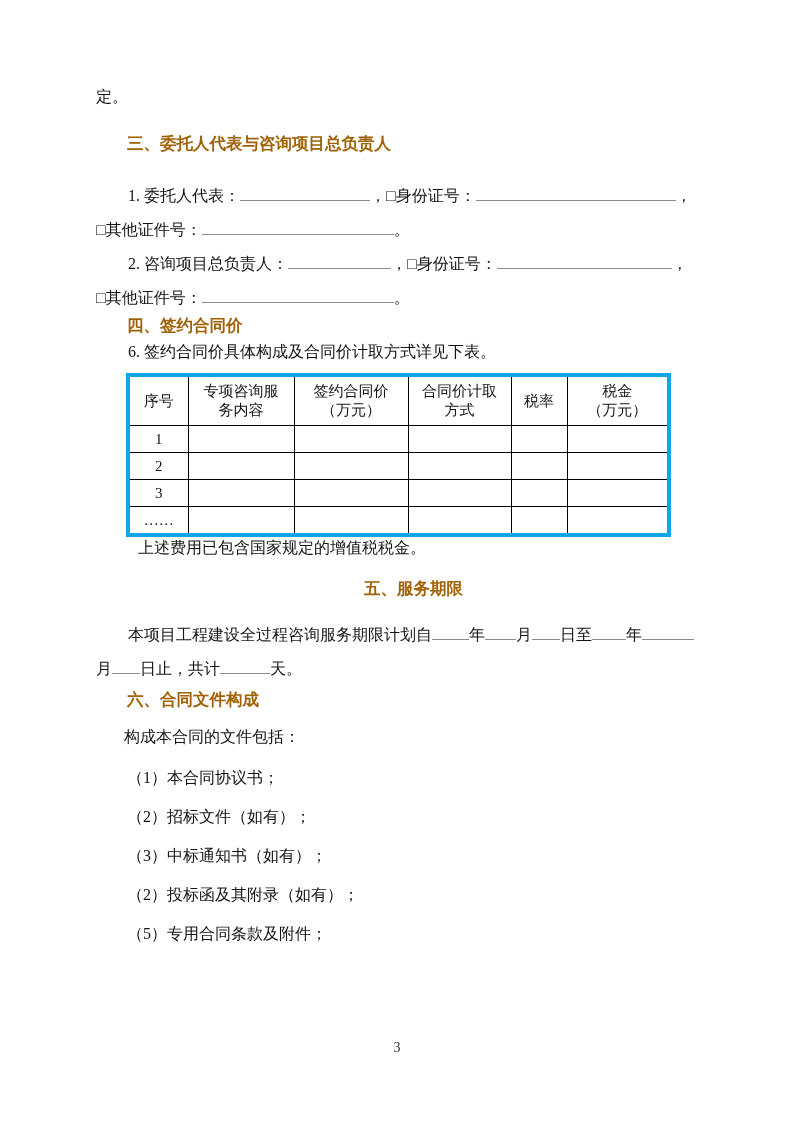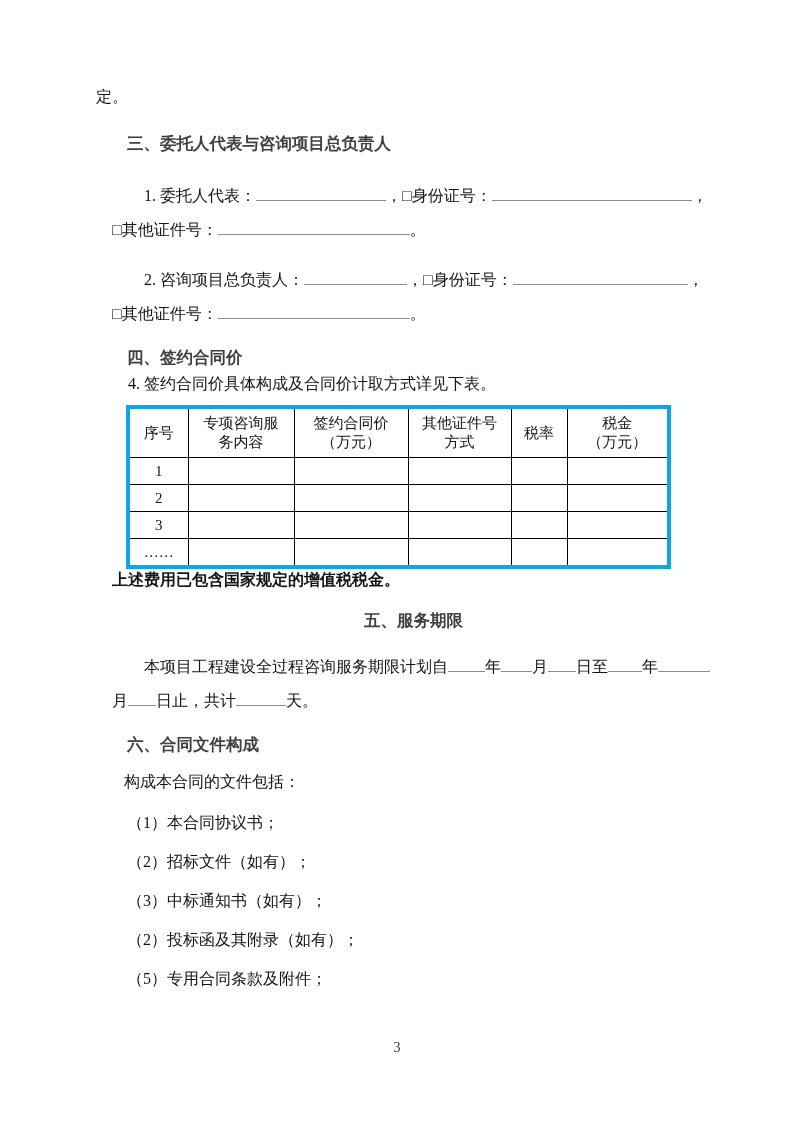--- a/index.html
+++ b/index.html
@@ -5,48 +5,48 @@
   html,body{margin:0;padding:0;background:#ffffff;}
   .page{
     position:relative;width:794px;height:1122px;background:#fff;
     font-family:"Liberation Serif","DejaVu Serif",serif;
     color:#141414;font-size:16px;overflow:hidden;
   }
   .content{position:absolute;left:96px;top:87px;width:604px;}
   .carry{margin:0;line-height:20px;}
   .hd{
     font-family:"Liberation Sans","DejaVu Sans",sans-serif;
-    font-weight:bold;font-size:16.5px;margin:0;padding-left:31px;line-height:20px;color:#404040;
+    font-weight:bold;font-size:16.5px;margin:0;padding-left:31px;line-height:20px;color:#a16207;
   }
   .hd3{margin-top:26px;}
   .hd4{margin-top:0;}
   .hd5{margin-top:19px;text-align:center;}
   .hd6{margin-top:3px;}
-  .para{margin:16px;}
+  .para{margin:0;}
   .line{line-height:34px;white-space:nowrap;}
   .indent{padding-left:32px;}
   .mt26{margin-top:26px;}
   .mt20{margin-top:20px;}
   .blank{
     display:inline-block;border-bottom:1px solid #8c8c8c;
     height:15px;vertical-align:baseline;
   }
   .justline{letter-spacing:2.5px;}
   .oneline{margin:2px 0 0 0;line-height:30px;}
   .ct-table{
     border-collapse:collapse;table-layout:fixed;width:541px;
     margin:6px 0 0 30px;border:4px solid #0ea5e9;
   }
   .ct-table th,.ct-table td{
     border:1px solid #000;padding:0;text-align:center;vertical-align:middle;
     font-weight:normal;font-size:15px;
   }
   .ct-table thead th{height:48px;line-height:19px;white-space:pre-line;}
   .ct-table tbody td{height:26px;line-height:26px;}
-  .tbl-note{margin:0 0 0 16px;line-height:22px;font-weight:bold;}
+  .tbl-note{margin:0 0 0 42px;line-height:22px;}
   .intro{margin:18px 0 0 0;line-height:20px;padding-left:28px;}
   .item{margin:21px 0 0 0;line-height:20px;padding-left:31px;}
   .item + .item{margin-top:19px;}
   .svc-line1{line-height:34px;white-space:nowrap;}
   .pagenum{
     position:absolute;left:0;right:0;top:1040px;text-align:center;
     font-size:14px;color:#333;
   }
 </style>
 </head>
@@ -73,39 +73,39 @@
         <span>2. 咨询项目总负责人：</span><span class="blank" style="width:103px"></span><span>，□身份证号：</span><span class="blank" style="width:175px"></span><span>，</span>
       </div>
       <div class="line">
         <span>□其他证件号：</span><span class="blank" style="width:192px"></span><span>。</span>
       </div>
     </div>
 
     <h2 class="hd hd4">四、签约合同价</h2>
 
 
-    <p class="oneline indent">4. 签约合同价具体构成及合同价计取方式详见下表。</p>
+    <p class="oneline indent">6. 签约合同价具体构成及合同价计取方式详见下表。</p>
 
     <table class="ct-table">
       <colgroup>
         <col style="width:60px">
           <col style="width:106px">
           <col style="width:114px">
         <col style="width:103px">
           <col style="width:56px">
           <col style="width:102px">
       </colgroup>
       <thead>
         <tr>
           <th>序号</th>
           <th>专项咨询服
 务内容</th>
           <th>签约合同价
 （万元）</th>
-          <th>其他证件号
+          <th>合同价计取
 方式</th>
           <th>税率</th>
           <th>税金
 （万元）</th>
         </tr>
       </thead>
       <tbody>
         <tr>
           <td>1</td>
           <td></td>

